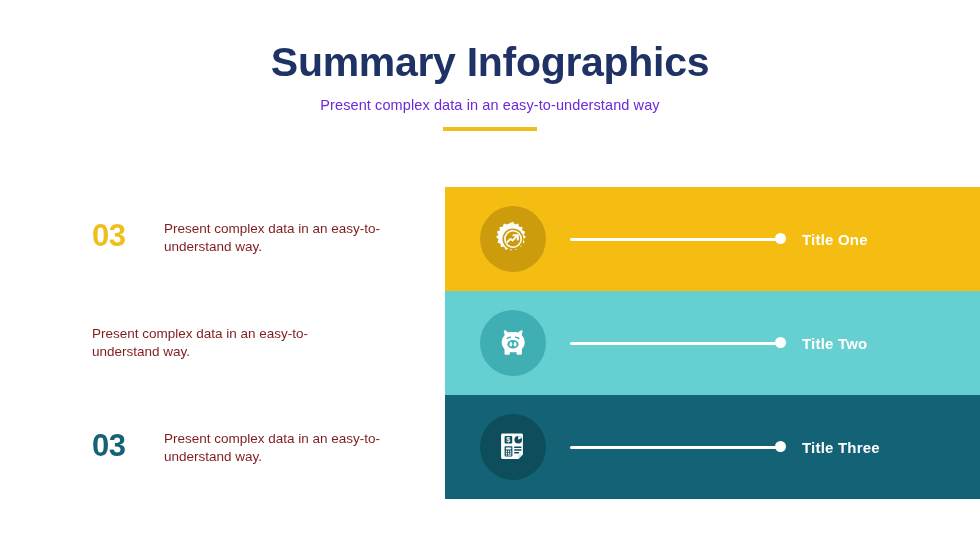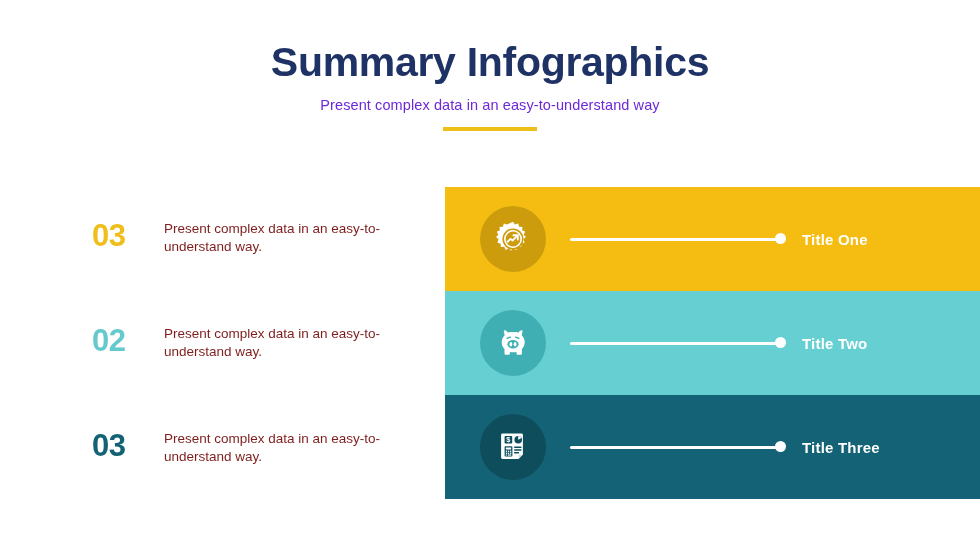--- a/index.html
+++ b/index.html
@@ -193,21 +193,20 @@
   <div class="title-underline"></div>
 
   <div class="left-list">
 
     <div class="list-item i0">
       <div class="item-number c0">03</div>
       <div class="item-desc">Present complex data in an easy-to-understand way.</div>
     </div>
 
     <div class="list-item i1">
-      <div class="item-number c1">02</div>
       <div class="item-desc">Present complex data in an easy-to-understand way.</div>
     </div>
 
     <div class="list-item i2">
       <div class="item-number c2">03</div>
       <div class="item-desc">Present complex data in an easy-to-understand way.</div>
     </div>
 
   </div>
 

